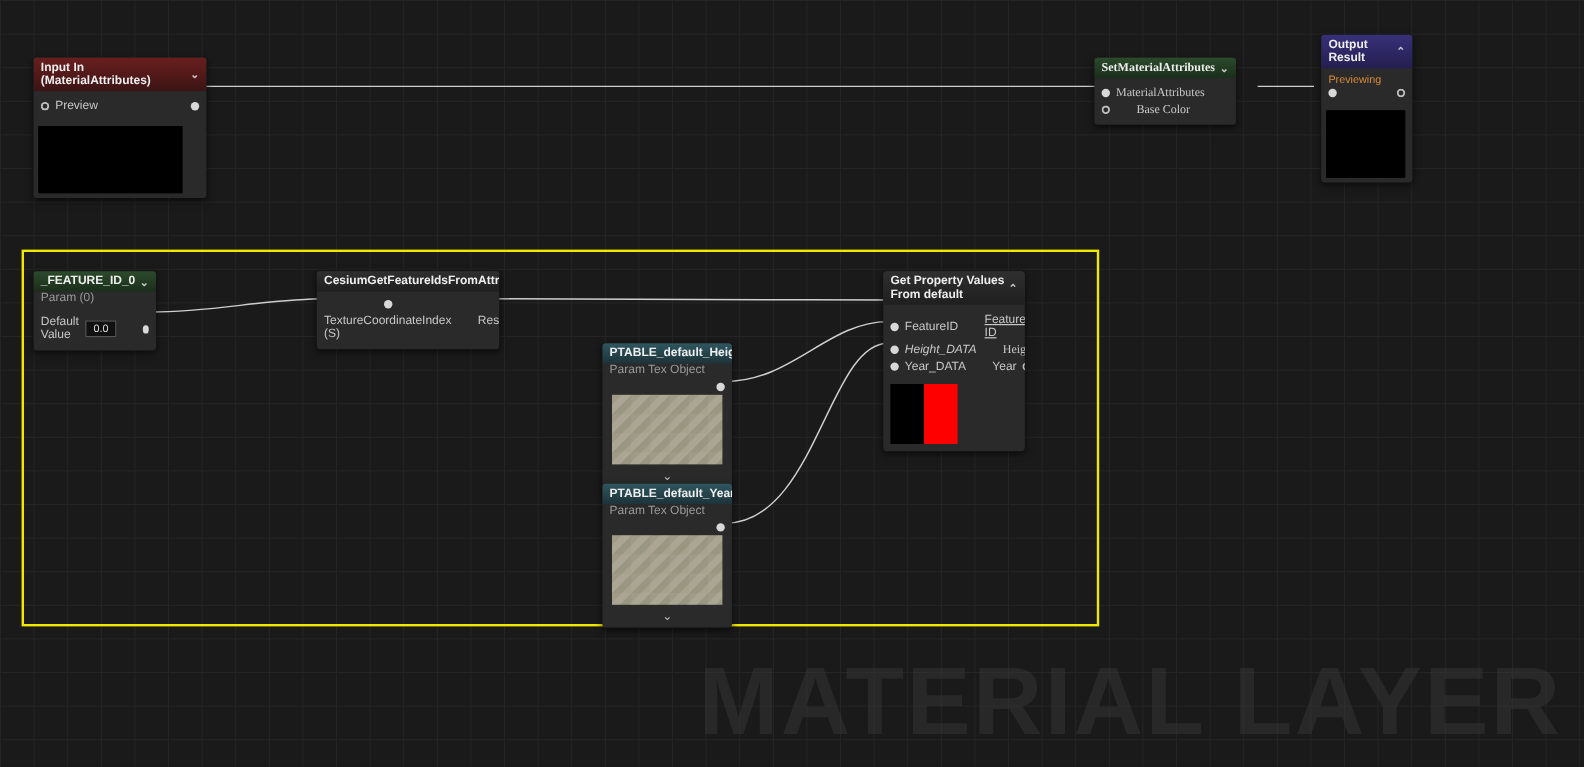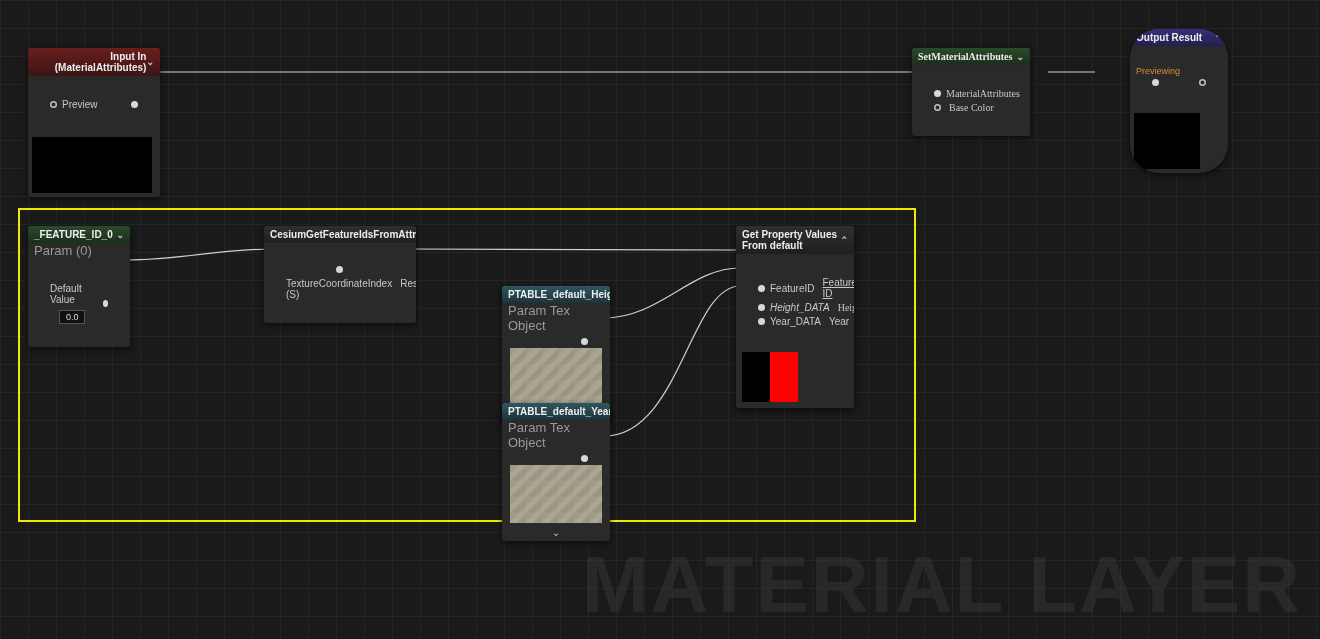--- a/index.html
+++ b/index.html
@@ -37,23 +37,23 @@
 .node-header {
   padding:3px 6px; display:flex; align-items:center; justify-content:space-between;
   font-weight:600; font-size:10px; color:#eee;
 }
 .node-header .chev { font-size:9px; opacity:.8; }
 .hdr-red    { background:linear-gradient(#6a1e1e,#3b1414); }
 .hdr-green  { background:linear-gradient(#2b4a2b,#1b2e1b); }
 .hdr-teal   { background:linear-gradient(#2f5660,#1d3339); }
 .hdr-purple { background:linear-gradient(#37307a,#241f4f); }
 .hdr-dark   { background:linear-gradient(#2f2f2f,#1f1f1f); }
-.node-sub { font-size:13px; color:#9a9a9a; padding:0 6px 2px; }
-.node-body { padding:20px 6px; font-size:10px; }
-.row { display:flex; align-items:center; gap:8px; margin:3px 16px; }
+.node-sub { font-size:10px; color:#9a9a9a; padding:0 6px 2px; }
+.node-body { padding:4px 6px; font-size:10px; }
+.row { display:flex; align-items:center; gap:22px; margin:3px 0; }
 .row.between { justify-content:space-between; }
 .preview-box { background:#000; border:1px solid #000; margin:4px; }
 .preview-swatch { display:flex; }
 .preview-swatch div { flex:1; height:50px; }
 .tex-thumb {
   width:92px; height:58px; margin:2px auto 2px;
   background:linear-gradient(135deg,#b9b49a 25%,#c8c3aa 25%,#c8c3aa 50%,#b2ad93 50%,#b2ad93 75%,#c2bd9f 75%);
   background-size:16px 16px;
   filter:contrast(.85) brightness(.9);
 }
@@ -73,21 +73,21 @@
 
   <path d="M413,249 C560,249 640,250 740,250"></path>
 
   <path d="M604,318 C660,318 690,268 740,268"></path>
 
   <path d="M604,436 C680,436 690,286 740,286"></path>
 </svg>
 
 <div class="highlight-box" style="left:18px; top:208px; width:898px; height:314px;"></div>
 
-<div class="node" style="left:28px; top:48px; width:132px;text-align:right;">
+<div class="node" style="left:28px; top:48px; width:144px;">
   <div class="node-header hdr-red">
     <span>Input In (MaterialAttributes)</span>
     <span class="chev">⌄</span>
   </div>
   <div class="node-body">
     <div class="row between">
       <span style="display:flex;align-items:center;gap:5px;">
         <span class="pin hollow"></span>
         <span>Preview</span>
       </span>
@@ -110,21 +110,21 @@
       </span>
       <span class="pin hollow"></span>
     </div>
     <div class="row">
       <span class="pin hollow"></span>
       <span>Base Color</span>
     </div>
   </div>
 </div>
 
-<div class="node" style="left:1130px; top:29px; width:98px;border-radius:29px;">
+<div class="node" style="left:1101px; top:29px; width:76px;">
   <div class="node-header hdr-purple">
     <span>Output Result</span>
     <span class="chev">⌃</span>
   </div>
   <div class="node-body">
     <div style="color:#d88a3a;font-size:9px;margin-bottom:3px;">Previewing</div>
     <div class="row between">
       <span class="pin solid"></span>
       <span class="pin hollow"></span>
     </div>
@@ -133,21 +133,21 @@
 </div>
 
 <div class="node" style="left:28px; top:226px; width:102px;">
   <div class="node-header hdr-green">
     <span>_FEATURE_ID_0</span>
     <span class="chev">⌄</span>
   </div>
   <div class="node-sub">Param (0)</div>
   <div class="node-body">
     <div class="row between">
-      <span style="display:flex;align-items:center;gap:5px;flex-direction:column;">
+      <span style="display:flex;align-items:center;gap:5px;">
         <span>Default Value</span>
         <input class="val" value="0.0" style="">
       </span>
       <span class="pin solid"></span>
     </div>
   </div>
 </div>
 
 <div class="node" style="left:264px; top:226px; width:152px;">
   <div class="node-header hdr-dark">

